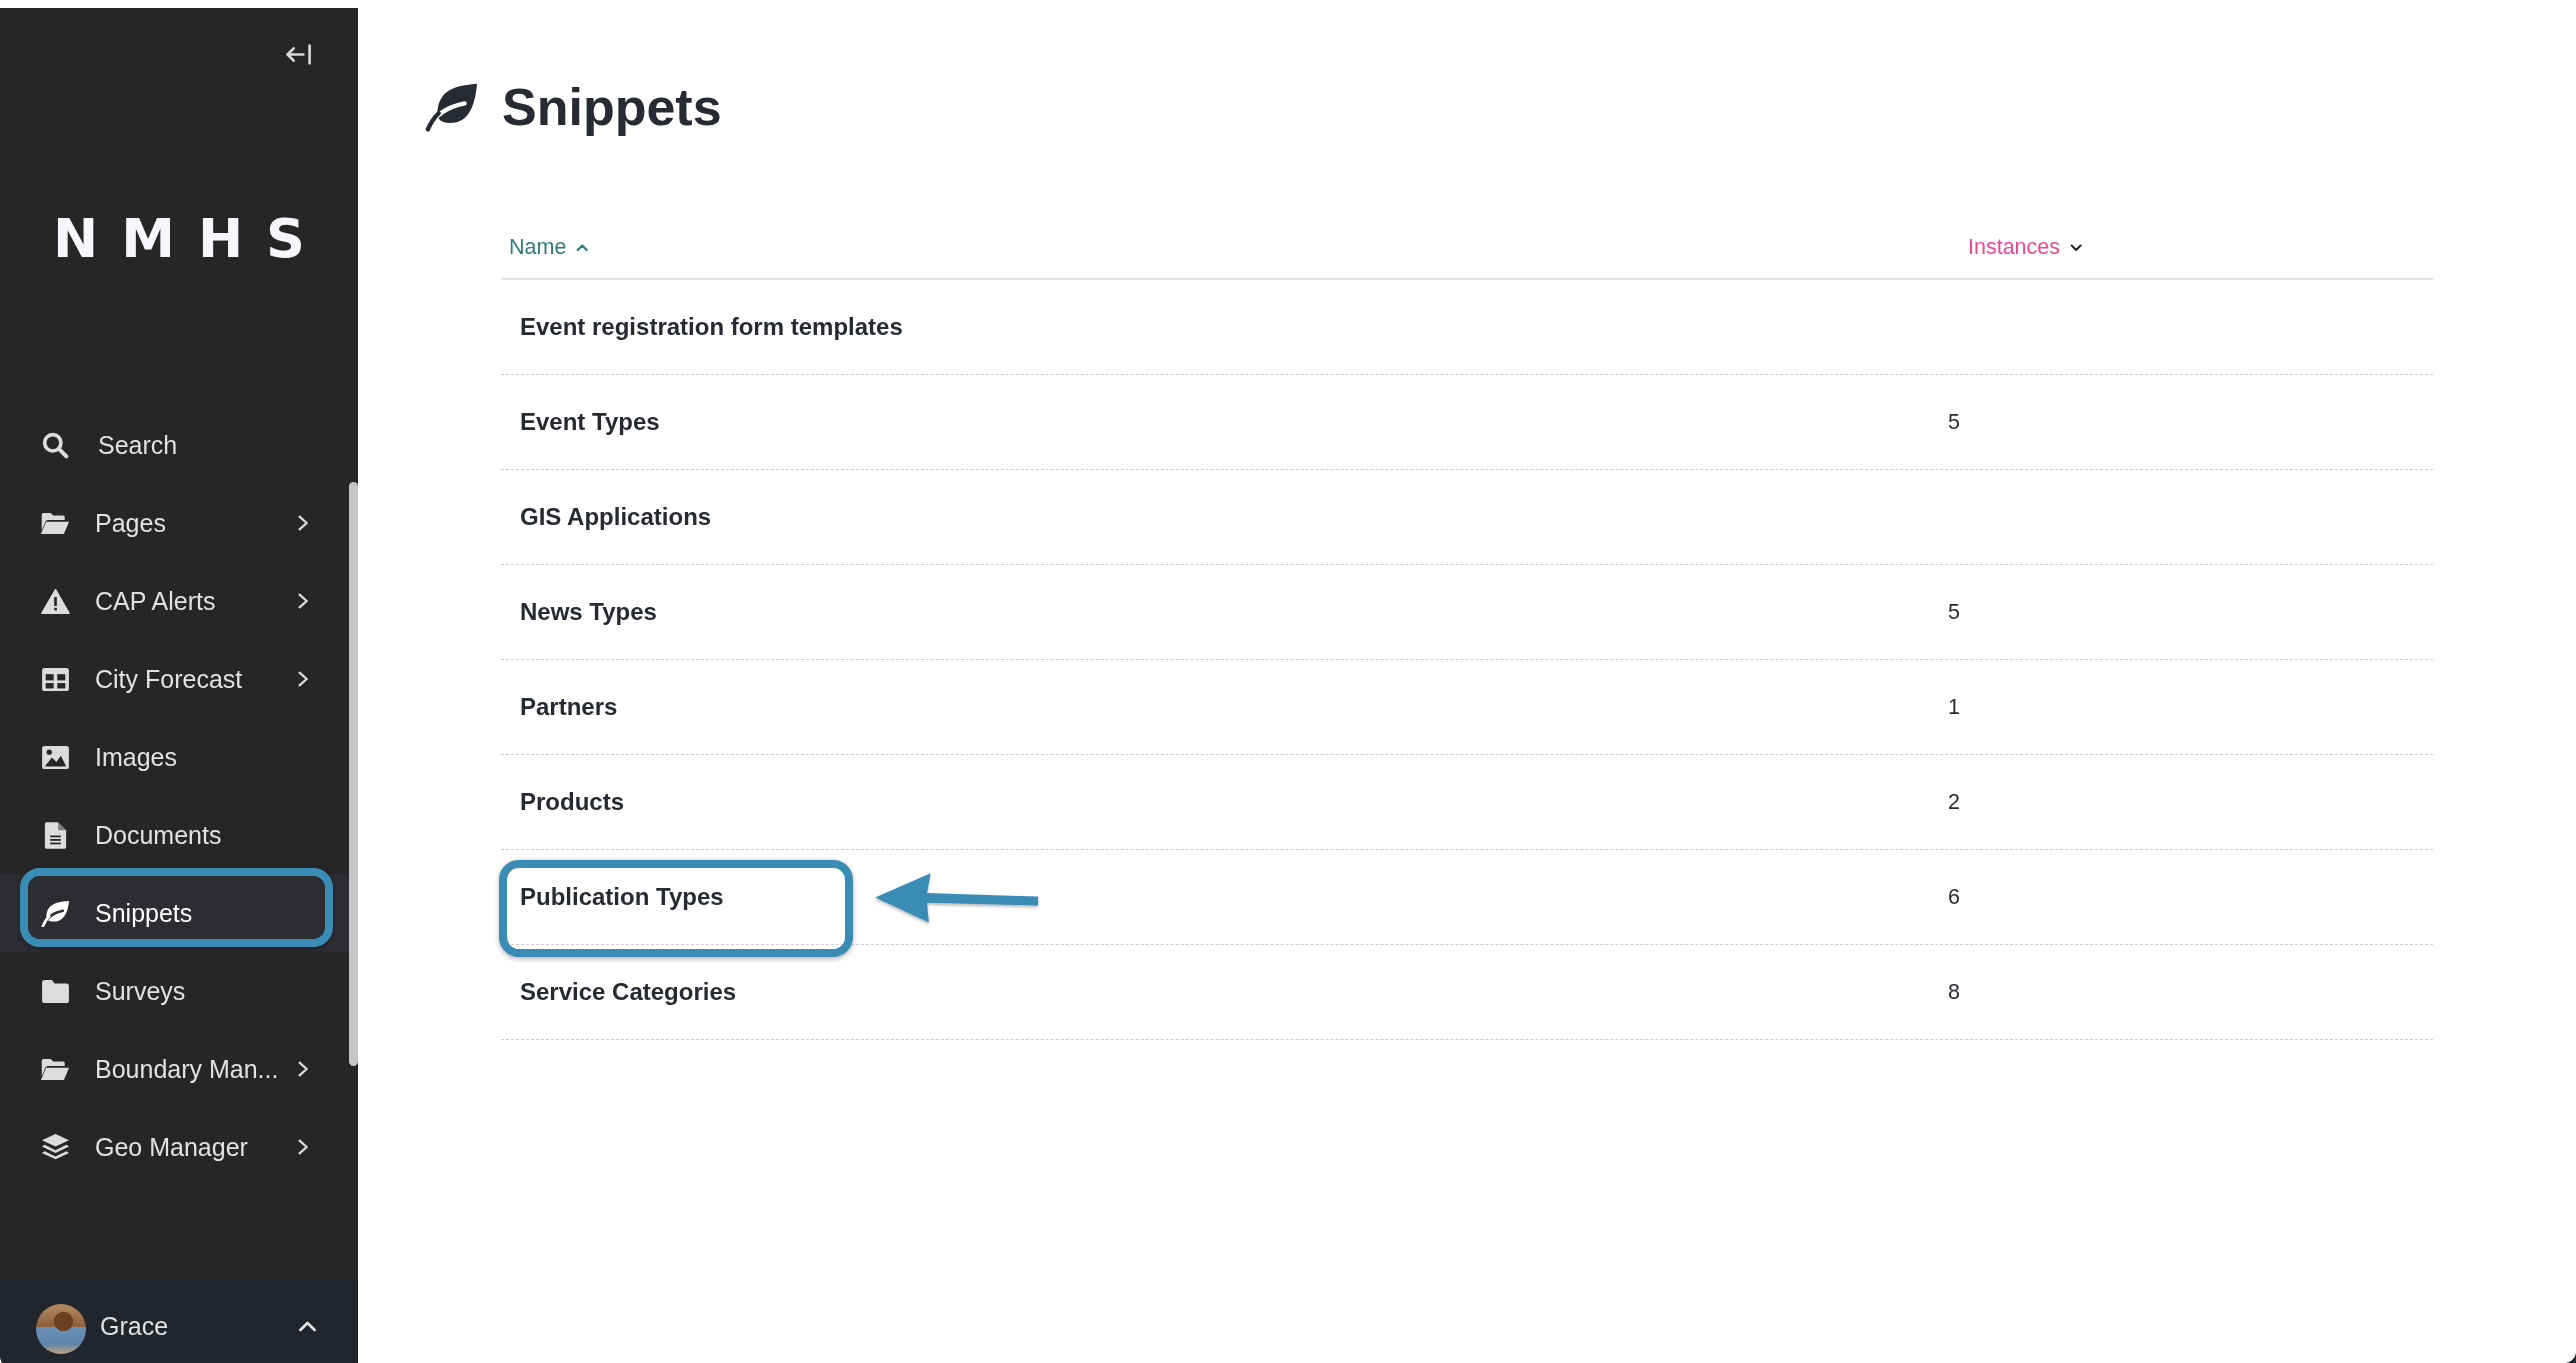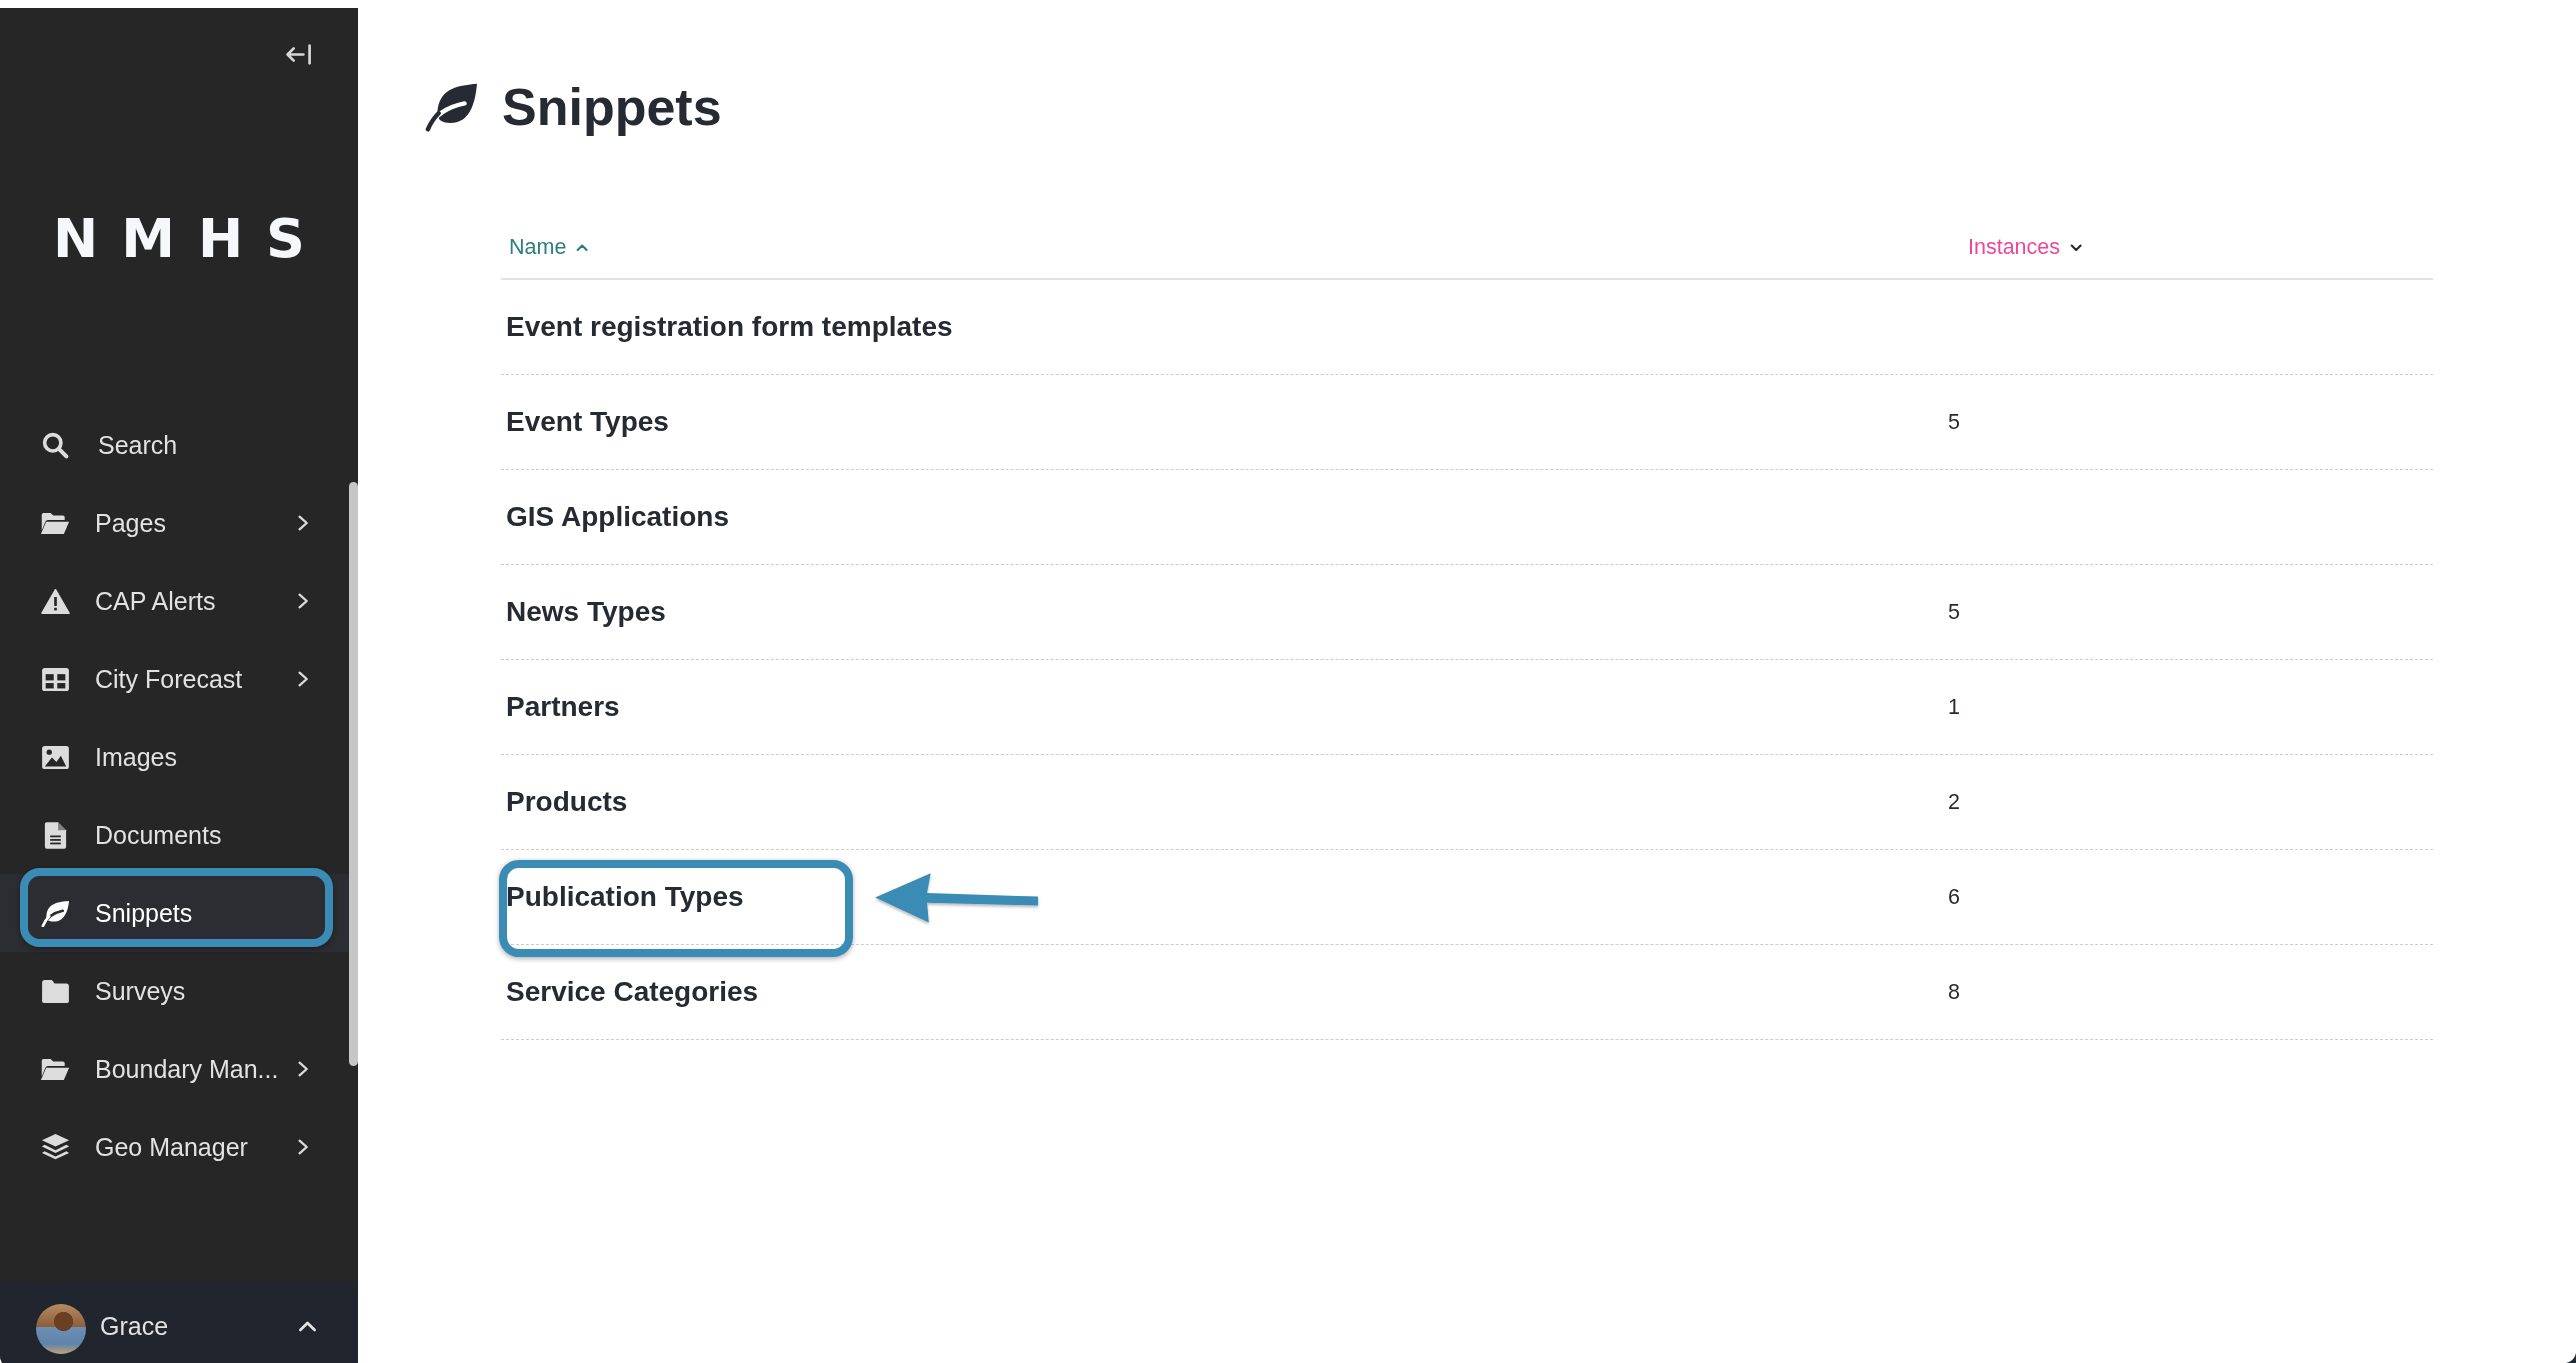--- a/index.html
+++ b/index.html
@@ -72,22 +72,22 @@
   }
   .th-name { left: 8px; color: #2e7d7f; }
   .th-instances { left: 1447px; color: #ec4899; margin-left: 20px; }
   .th svg { margin-left: 9px; }
 
   .tr {
     position: relative; height: 95px; border-bottom: 1.8px dashed #cccccc;
     cursor: pointer;
   }
   .td-name {
-    position: absolute; left: 5px; top: 50%; transform: translateY(-50%);
-    font-size: 28px; font-weight: bold; color: #262b33; white-space: nowrap;
+    position: absolute; left: 19px; top: 50%; transform: translateY(-50%);
+    font-size: 24px; font-weight: bold; color: #262b33; white-space: nowrap;
   }
   .td-count {
     position: absolute; left: 1447px; top: 50%; transform: translateY(-50%);
     font-size: 21.5px; color: #262b33;
   }
 
   .annot-box {
     position: absolute; left: 499px; top: 860px; width: 354px; height: 97px;
     border: 8px solid #3a8cb4; border-radius: 19.7px; pointer-events: none;
     box-shadow: 0 1.8px 5.4px rgba(0,0,0,0.3);

